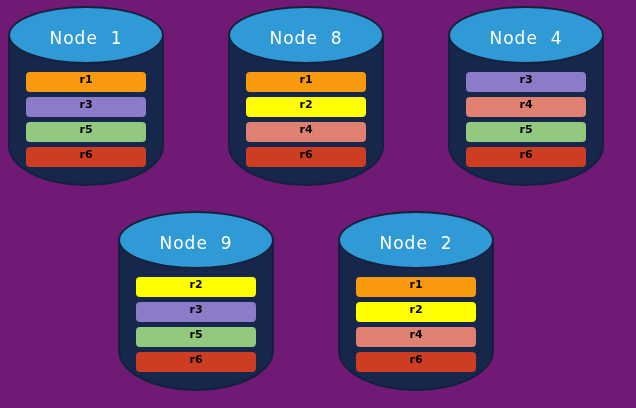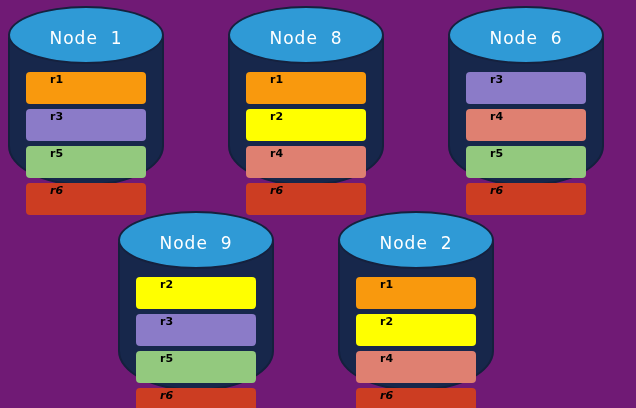--- a/index.html
+++ b/index.html
@@ -68,31 +68,30 @@
   .replicas {
     position: absolute;
     left: 0;
     top: 66px;
     width: 156px;
   }
   .replica {
     position: relative;
     margin: 0 auto 5px auto;
     width: 120px;
-    height: 32px;
+    height: 20px;
     border-radius: 4px;
     color: #000000;
     font-size: 11px;
     font-weight: bold;
     line-height: 16px;
-    text-align: left;
+    text-align: center;
     box-sizing: border-box;
-    padding-left: 24px;
   }
-  .replica:last-child { margin-bottom: 0; font-style: italic; }
+  .replica:last-child { margin-bottom: 0; }
 </style>
 </head>
 <body>
 
 <div id="canvas">
     <div class="node" style="left: 8px; top: 6px;">
       <div class="node-body"></div>
       <div class="node-top"></div>
       <div class="node-label">Node  1</div>
       <div class="replicas">
@@ -109,21 +108,21 @@
       <div class="replicas">
         <div class="replica" style="background: rgb(249, 153, 13);">r1</div>
         <div class="replica" style="background: rgb(255, 255, 0);">r2</div>
         <div class="replica" style="background: rgb(223, 128, 113);">r4</div>
         <div class="replica" style="background: rgb(204, 61, 34);">r6</div>
       </div>
     </div>
     <div class="node" style="left: 448px; top: 6px;">
       <div class="node-body"></div>
       <div class="node-top"></div>
-      <div class="node-label">Node  6</div>
+      <div class="node-label">Node  4</div>
       <div class="replicas">
         <div class="replica" style="background: rgb(139, 123, 200);">r3</div>
         <div class="replica" style="background: rgb(223, 128, 113);">r4</div>
         <div class="replica" style="background: rgb(147, 201, 126);">r5</div>
         <div class="replica" style="background: rgb(204, 61, 34);">r6</div>
       </div>
     </div>
     <div class="node" style="left: 118px; top: 211px;">
       <div class="node-body"></div>
       <div class="node-top"></div>

